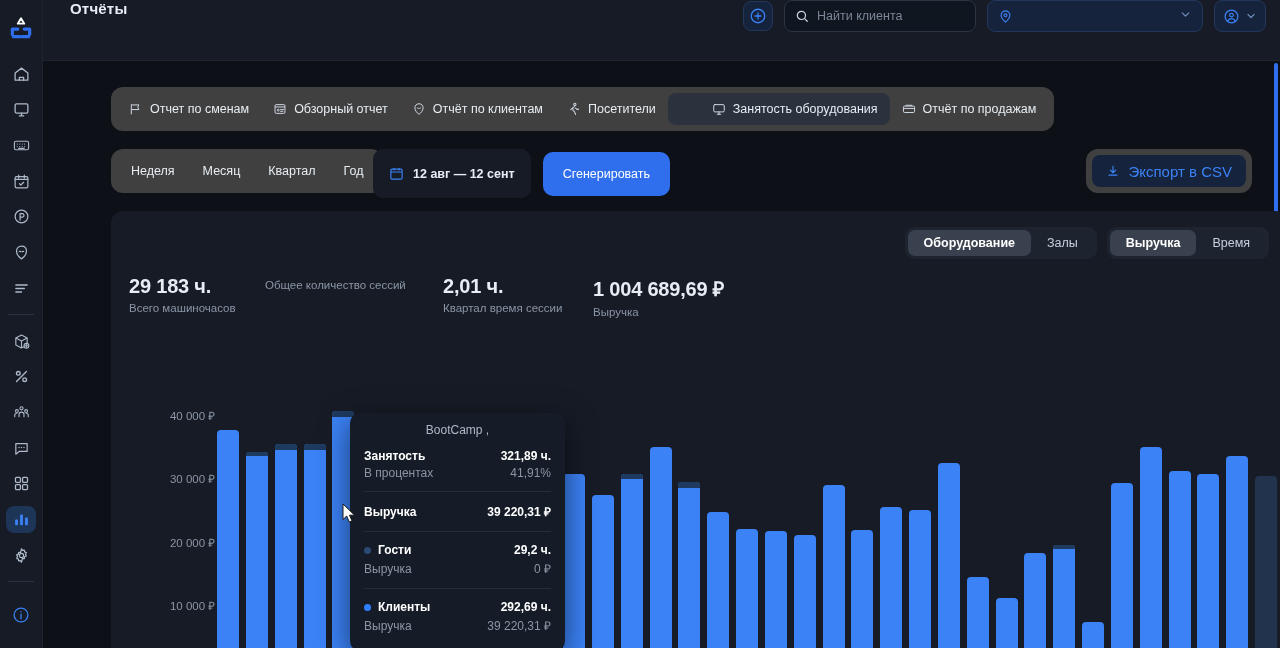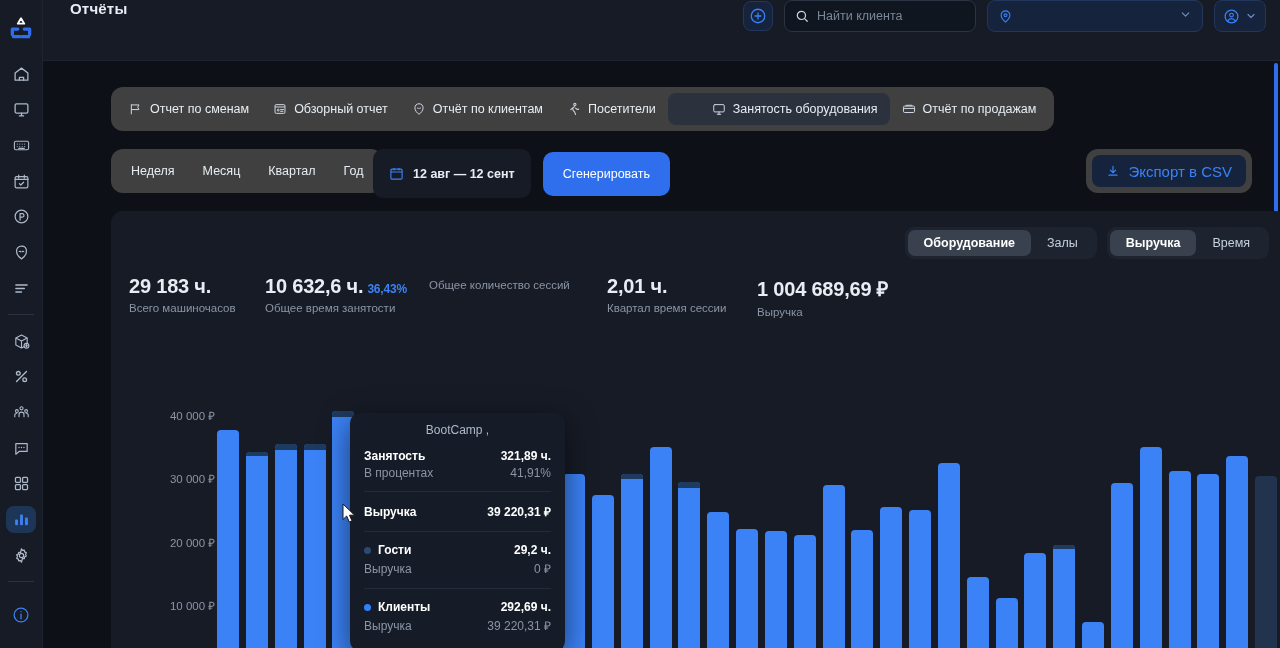--- a/index.html
+++ b/index.html
@@ -422,24 +422,20 @@
             <div class="tg-item active">Выручка</div>
             <div class="tg-item">Время</div>
           </div>
       </div>
     </div>
 
     <div id="kpis">
         <div class="kpi" style="width: 136px;">
           <div class="kpi-val"><span>29 183 ч.</span></div>
           <div class="kpi-lbl">Всего машиночасов</div>
-        </div>
-        <div class="kpi" style="width: 164px;">
-          <div class="kpi-val"><span>10 632,6 ч.</span><span class="kpi-pct">36,43%</span></div>
-          <div class="kpi-lbl">Общее время занятости</div>
         </div>
         <div class="kpi" style="width: 178px;">
           <div class="kpi-lbl">Общее количество сессий</div>
         </div>
         <div class="kpi" style="width: 150px;">
           <div class="kpi-val"><span>2,01 ч.</span></div>
           <div class="kpi-lbl">Квартал время сессии</div>
         </div>
         <div class="kpi">
           <div class="kpi-val"><span>1 004 689,69 ₽</span></div>

